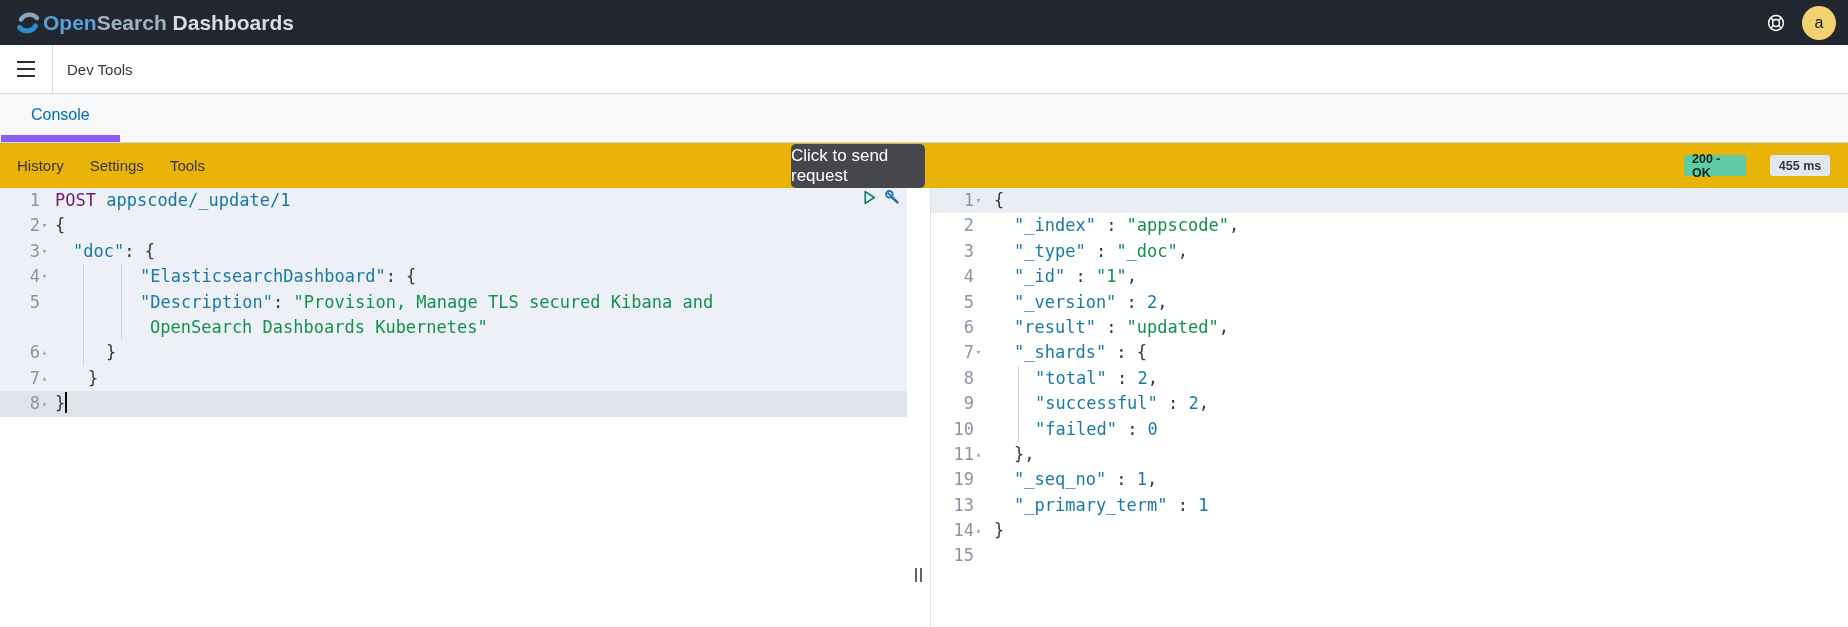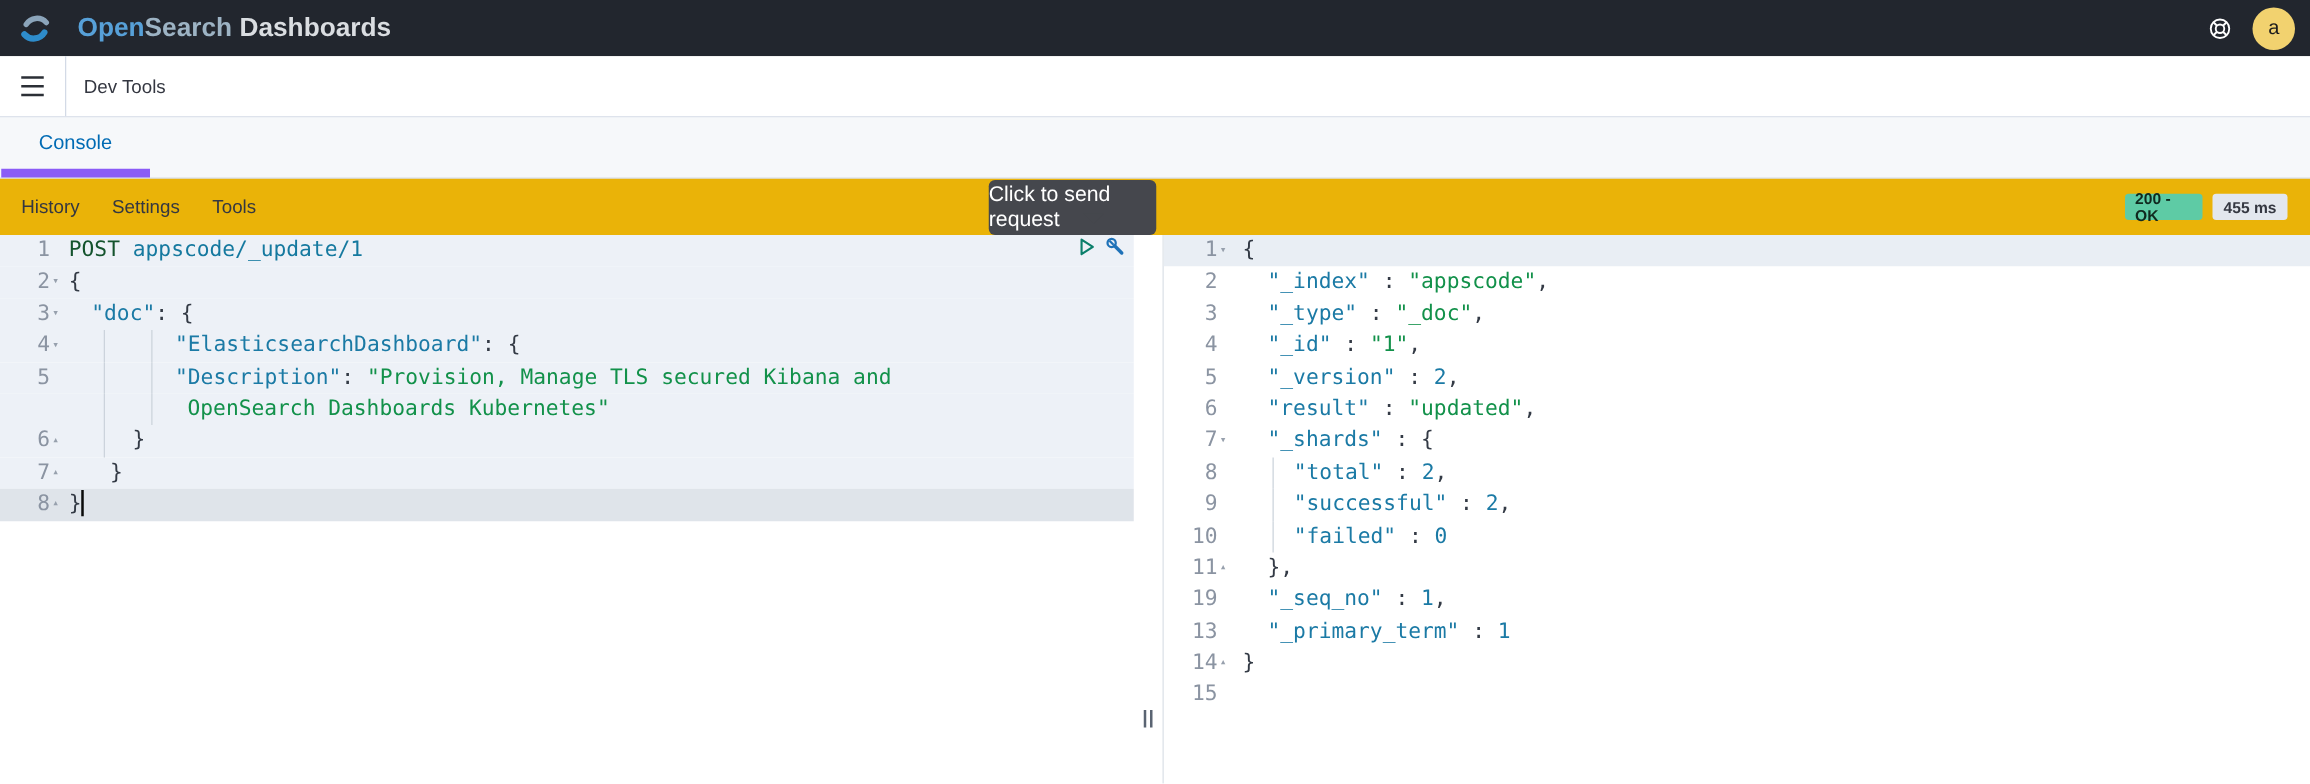--- a/index.html
+++ b/index.html
@@ -3,21 +3,21 @@
 <meta charset="utf-8">
 <style>
   html,body{margin:0;padding:0;background:#fff;}
   #app{position:relative;width:1848px;height:627px;overflow:hidden;background:#fff;
        font-family:"Liberation Sans",sans-serif;color:#343741;}
 
   
   .topbar{position:absolute;left:0;top:0;width:1848px;height:45px;background:#22262e;
           display:flex;align-items:center;}
   .logo-wrap{display:flex;align-items:center;margin-left:14px;cursor:pointer;}
-  .brand{margin-left:20px;font-size:21px;font-weight:bold;letter-spacing:0;white-space:pre;}
+  .brand{margin-left:1px;font-size:21px;font-weight:bold;letter-spacing:0;white-space:pre;}
   .brand .b-open{color:#57a0d8;}
   .brand .b-search{color:#9db3c4;}
   .brand .b-dash{color:#dadde1;}
   .topbar-right{margin-left:auto;display:flex;align-items:center;margin-right:12px;}
   .help-btn{width:36px;height:36px;display:flex;align-items:center;justify-content:center;cursor:pointer;}
   .avatar{width:34px;height:34px;border-radius:50%;background:#f2d26f;color:#1c1c1c;
           display:flex;align-items:center;justify-content:center;font-size:16px;margin-left:8px;cursor:pointer;}
 
   
   .navrow{position:absolute;left:0;top:45px;width:1848px;height:48px;background:#fff;
@@ -35,21 +35,21 @@
                font-size:16px;color:#006BB4;cursor:pointer;border-bottom:7px solid #8b5cf6;box-sizing:border-box;}
 
   
   .toolrow{position:absolute;left:0;top:143px;width:1848px;height:45px;background:#eab308;}
   .tool-links{position:absolute;left:17px;top:0;height:45px;display:flex;align-items:center;gap:26px;}
   .tool-link{font-size:15px;color:#343741;cursor:pointer;}
   .badges{position:absolute;right:18px;top:0;height:45px;display:flex;align-items:center;gap:8px;}
   .badge{height:21px;border-radius:3px;display:flex;align-items:center;justify-content:center;
          font-size:12.5px;font-weight:700;padding:0 8px;box-sizing:border-box;}
   .badge-ok{background:#5ecba5;color:#10291f;width:62px;}
-  .badge-ms{background:#e3e7ee;color:#343741;width:60px;}
+  .badge-ms{background:#e3e7ee;color:#343741;width:60px;margin-left:16px;}
 
   
   .tooltip{position:absolute;left:791px;top:144px;width:134px;height:44px;background:#45474d;border-radius:5px;
            color:#fff;font-size:17px;display:flex;align-items:center;justify-content:center;z-index:60;}
   .tooltip-arrow{position:absolute;left:867px;top:171px;width:0;height:0;z-index:60;
            border-left:8px solid transparent;border-right:8px solid transparent;border-top:8px solid #45474d;}
 
   
   .editor{position:absolute;top:188px;height:439px;font-family:"DejaVu Sans Mono",monospace;
           font-size:17px;background:#fff;}
@@ -61,21 +61,21 @@
   .crow.req{background:#edf1f7;}
   .crow.active{background:#dfe4ea;}
   .crow.hl{background:#e9eef4;}
   .gut{display:flex;justify-content:flex-end;align-items:center;flex:none;}
   #req-editor .gut{width:49px;}
   #resp-editor .gut{width:52px;}
   .lnum{color:#8b94a2;}
   .fold{width:9px;font-size:9px;color:#97a0ad;text-align:center;cursor:pointer;}
   .ctext{position:relative;flex:1;box-sizing:border-box;}
   .guide{position:absolute;top:0;bottom:0;width:1px;background:#ccd3dc;}
-  .tk-method{color:#14532d;}
+  .tk-method{color:#701a75;}
   .tk-url{color:#15799f;}
   .tk-key{color:#1b7aa5;}
   .tk-str{color:#12914a;}
   .tk-num{color:#1b7aa5;}
   .tk-pu{color:#333a45;}
   .tk-pl{color:#333a45;}
   .cursor{display:inline-block;width:2px;height:21px;background:#0a0a0a;vertical-align:text-bottom;}
 
   
   .req-actions{position:absolute;left:861px;top:189px;display:flex;gap:6px;z-index:20;}

